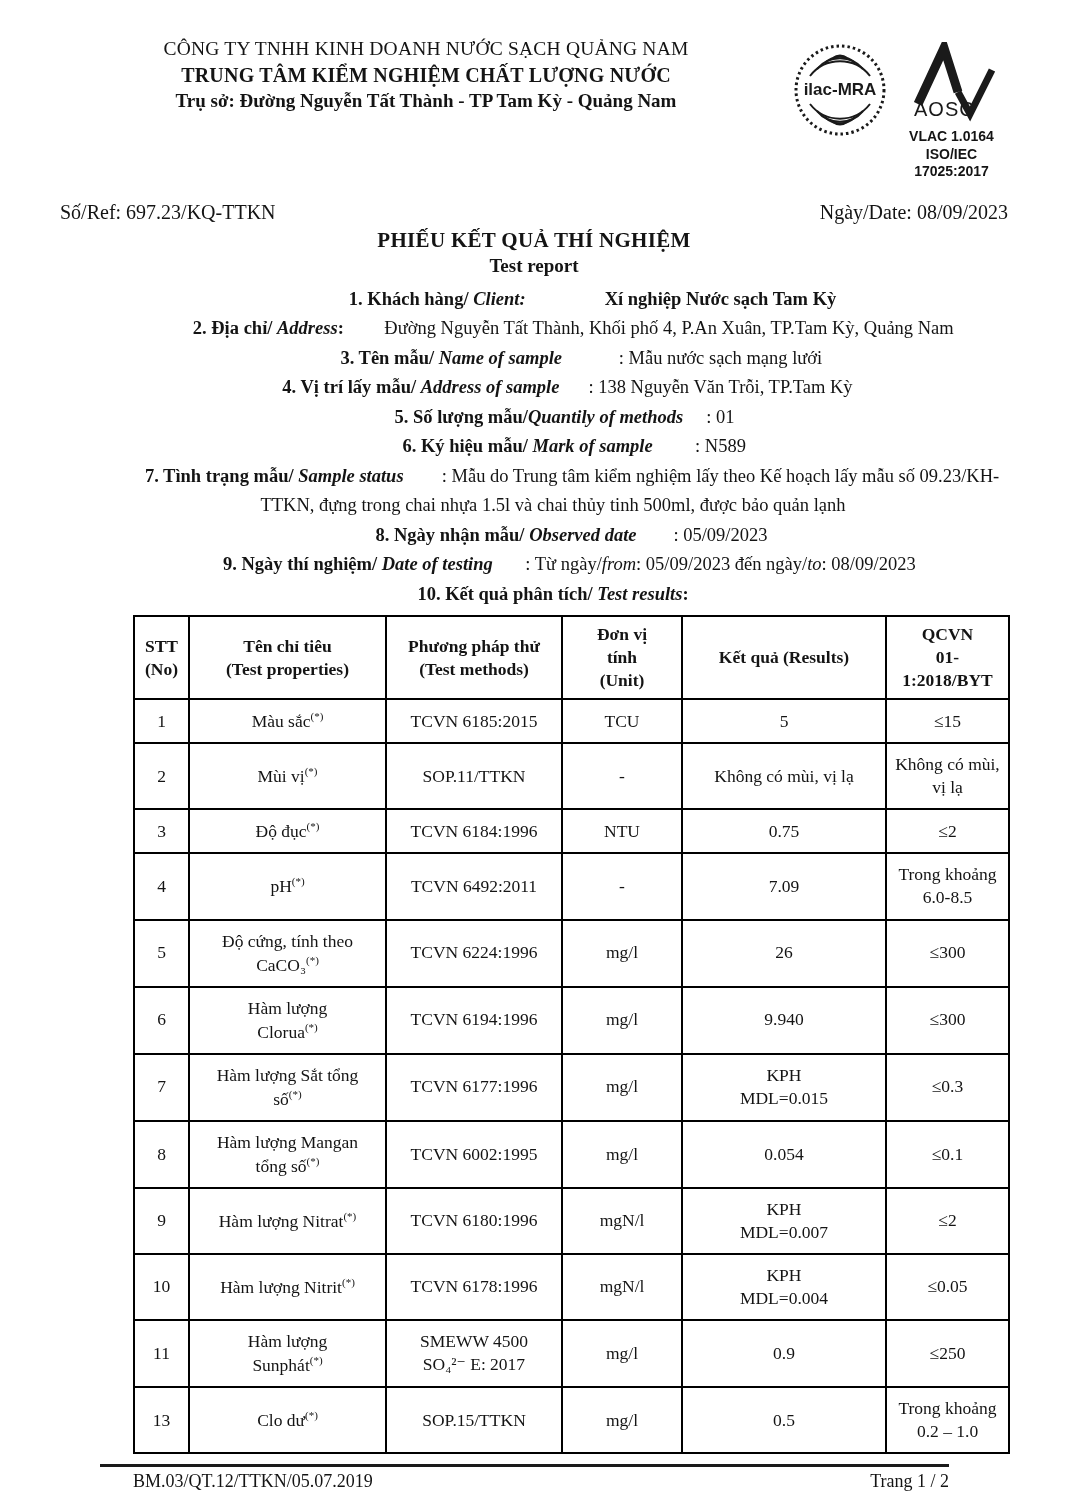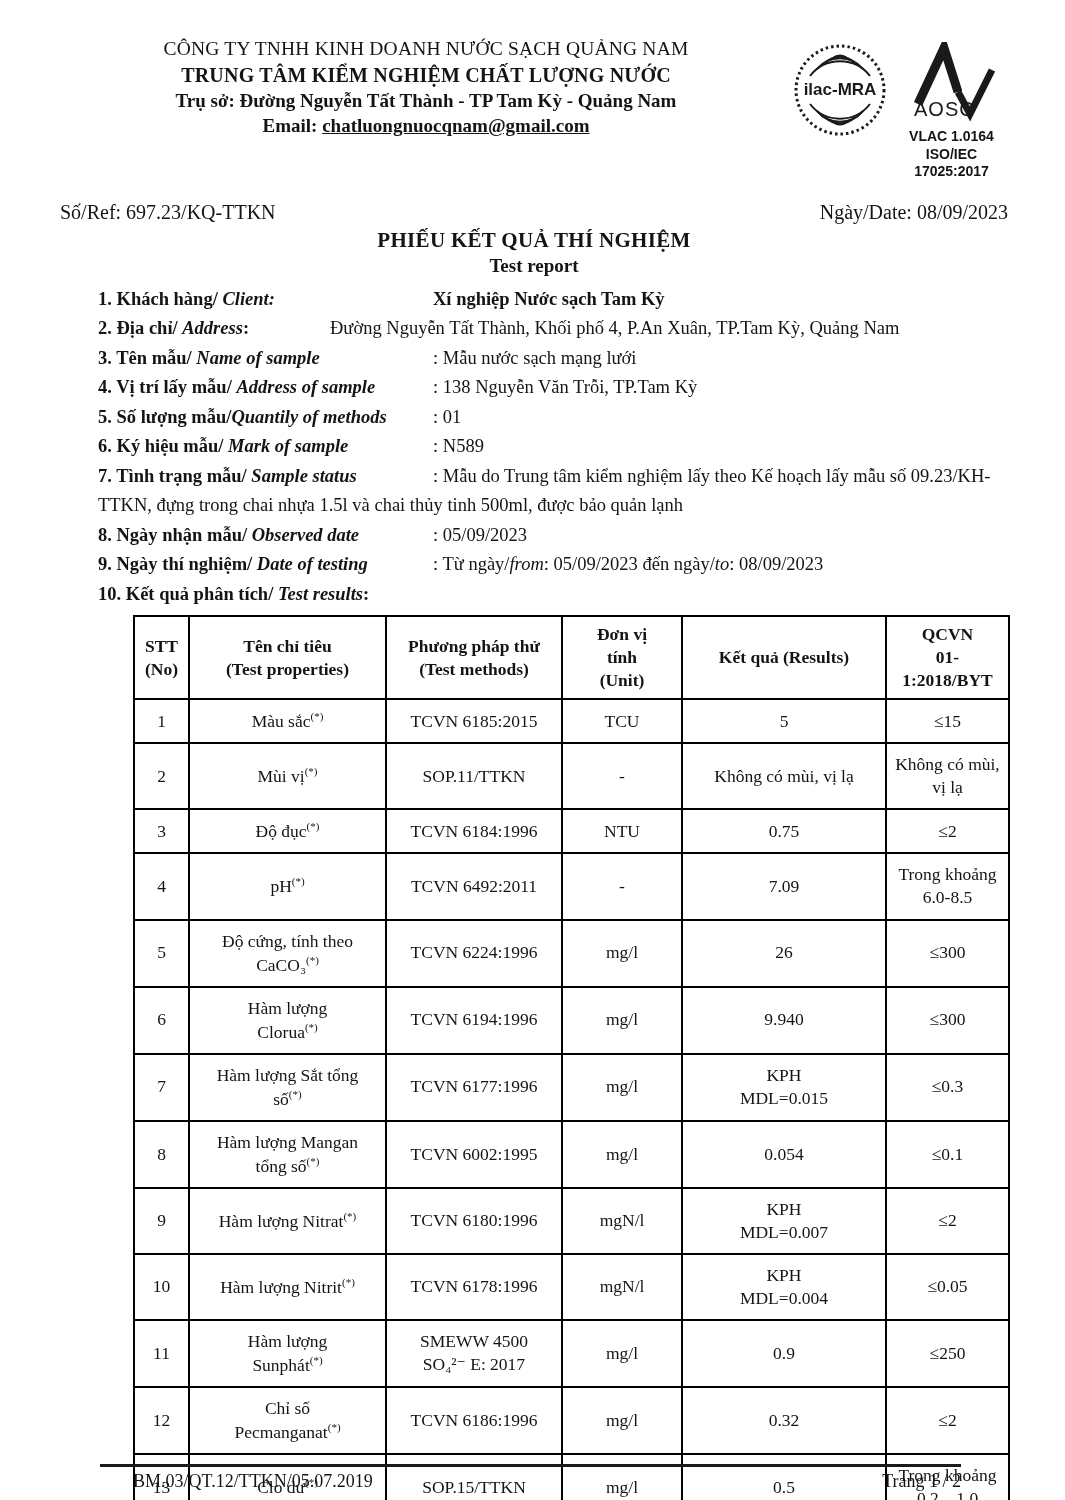--- a/index.html
+++ b/index.html
@@ -26,21 +26,21 @@
   .aosc-block { text-align:center; }
   .aosc-sub { font-size:14px; font-weight:bold; line-height:1.25; font-family:"Liberation Sans","DejaVu Sans",sans-serif; }
 
   
   .refline { display:flex; justify-content:space-between; margin-top:20px; font-size:20px; }
   .title { text-align:center; font-size:21px; font-weight:bold; margin-top:4px; letter-spacing:.3px; }
   .subtitle { text-align:center; font-size:19px; font-weight:bold; margin-top:2px; }
 
   
   .items { margin-top:8px; padding-left:38px; font-size:18.5px; }
-  .item { line-height:29.5px; }
+  .item { line-height:29.5px;text-align:center; }
   .item-label { font-weight:bold; }
   .item-label i { font-weight:bold; }
   .w335 { display:inline-block; width:335px; vertical-align:top; }
   .w232 { display:inline-block; width:232px; vertical-align:top; }
   .bold-val { font-weight:bold; }
 
   
   table.results {
     border-collapse:collapse; margin:6px 0 0 73px; width:875px;
     font-size:17.5px; table-layout:fixed;
@@ -48,39 +48,38 @@
   table.results th, table.results td {
     border:2px solid #000; text-align:center; vertical-align:middle;
     padding:9px 5px; line-height:1.32;
   }
   table.results th { font-weight:bold; padding:6px 4px; }
   col.c-stt{width:55px} col.c-name{width:197px} col.c-method{width:176px}
   col.c-unit{width:120px} col.c-result{width:204px} col.c-qcvn{width:123px}
   sup { font-size:11px; }
 
   
-  .footer { position:absolute; left:0; right:4px; bottom:8px; }
+  .footer { position:absolute; left:0; right:16px; bottom:8px; }
   .footer-rule { border-top:3px solid #1a1a1a; margin:0 100px 2px 100px; }
   .footer-row { display:flex; justify-content:space-between; padding:2px 100px 0 133px; font-size:18px; }
 
   svg text { font-family:"Liberation Sans","DejaVu Sans",sans-serif; }
 </style>
 </head>
 <body>
 
 <div class="page">
 
   <div class="header">
 
 
     <div class="head-center">
       <div class="h-company">CÔNG TY TNHH KINH DOANH NƯỚC SẠCH QUẢNG NAM</div>
       <div class="h-centername">TRUNG TÂM KIỂM NGHIỆM CHẤT LƯỢNG NƯỚC</div>
       <div class="h-addr">Trụ sở: Đường Nguyễn Tất Thành - TP Tam Kỳ -  Quảng Nam</div>
-      <div class="h-email"><span>Email: </span><span class="mail">chatluongnuocqnam@gmail.com</span></div>
     </div>
 
     <div class="logos-right">
       <div>
         <svg width="96" height="96" viewBox="0 0 96 96">
           <circle cx="48" cy="48" r="44" fill="none" stroke="#1a1a1a" stroke-width="3" stroke-dasharray="2.5 3"></circle>
           <path d="M18 34 A38 38 0 0 1 78 34" fill="none" stroke="#1a1a1a" stroke-width="2"></path>
           <path d="M25 27 A30 30 0 0 1 71 27" fill="none" stroke="#1a1a1a" stroke-width="2"></path>
           <path d="M33 21 A21 21 0 0 1 63 21" fill="none" stroke="#1a1a1a" stroke-width="2"></path>
           <path d="M41 16 A11 11 0 0 1 55 16" fill="none" stroke="#1a1a1a" stroke-width="2"></path>
@@ -284,29 +283,20 @@
       <td>11</td>
       <td><span class="pre">Hàm lượng
 Sunphát</span><sup>(*)</sup></td>
       <td class="pre">SMEWW 4500
 SO₄²⁻ E: 2017</td>
       <td>mg/l</td>
       <td class="pre">0.9</td>
       <td class="pre">≤250</td>
     </tr>
 
-    <tr>
-      <td>12</td>
-      <td><span class="pre">Chỉ số
-Pecmanganat</span><sup>(*)</sup></td>
-      <td class="pre">TCVN 6186:1996</td>
-      <td>mg/l</td>
-      <td class="pre">0.32</td>
-      <td class="pre">≤2</td>
-    </tr>
 
     <tr>
       <td>13</td>
       <td><span class="pre">Clo dư</span><sup>(*)</sup></td>
       <td class="pre">SOP.15/TTKN</td>
       <td>mg/l</td>
       <td class="pre">0.5</td>
       <td class="pre">Trong khoảng
 0.2 – 1.0</td>
     </tr>

